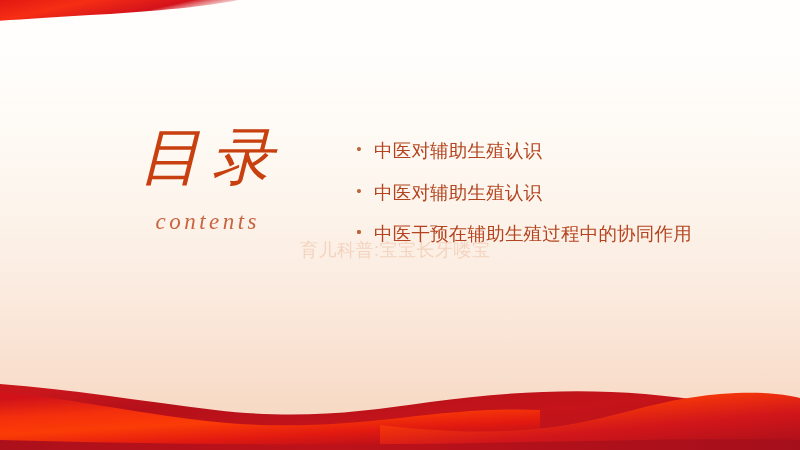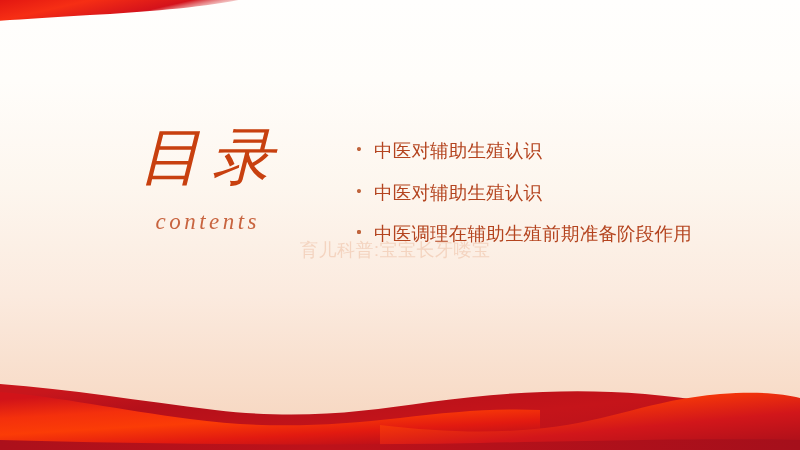--- a/index.html
+++ b/index.html
@@ -148,21 +148,21 @@
     </li>
     <li class="toc-item">
       <span class="toc-bullet">•</span>
       <span>中医对辅助生殖认识</span>
     </li>
     <li class="toc-item">
       <span class="toc-bullet">•</span>
     </li>
     <li class="toc-item">
       <span class="toc-bullet">•</span>
-      <span>中医调理在辅助生殖前期准备阶段作用</span>
+      <span>中医干预在辅助生殖过程中的协同作用</span>
     </li>
   </ul>
 
   <svg id="bottom-waves" viewBox="0 0 800 80" preserveAspectRatio="none" aria-hidden="true">
     <defs>
       <linearGradient id="waveBack" x1="0" y1="0.2" x2="1" y2="0.9">
         <stop offset="0%" stop-color="#c8161c"></stop>
         <stop offset="20%" stop-color="#b5101a"></stop>
         <stop offset="55%" stop-color="#c5141a"></stop>
         <stop offset="100%" stop-color="#b20f19"></stop>

